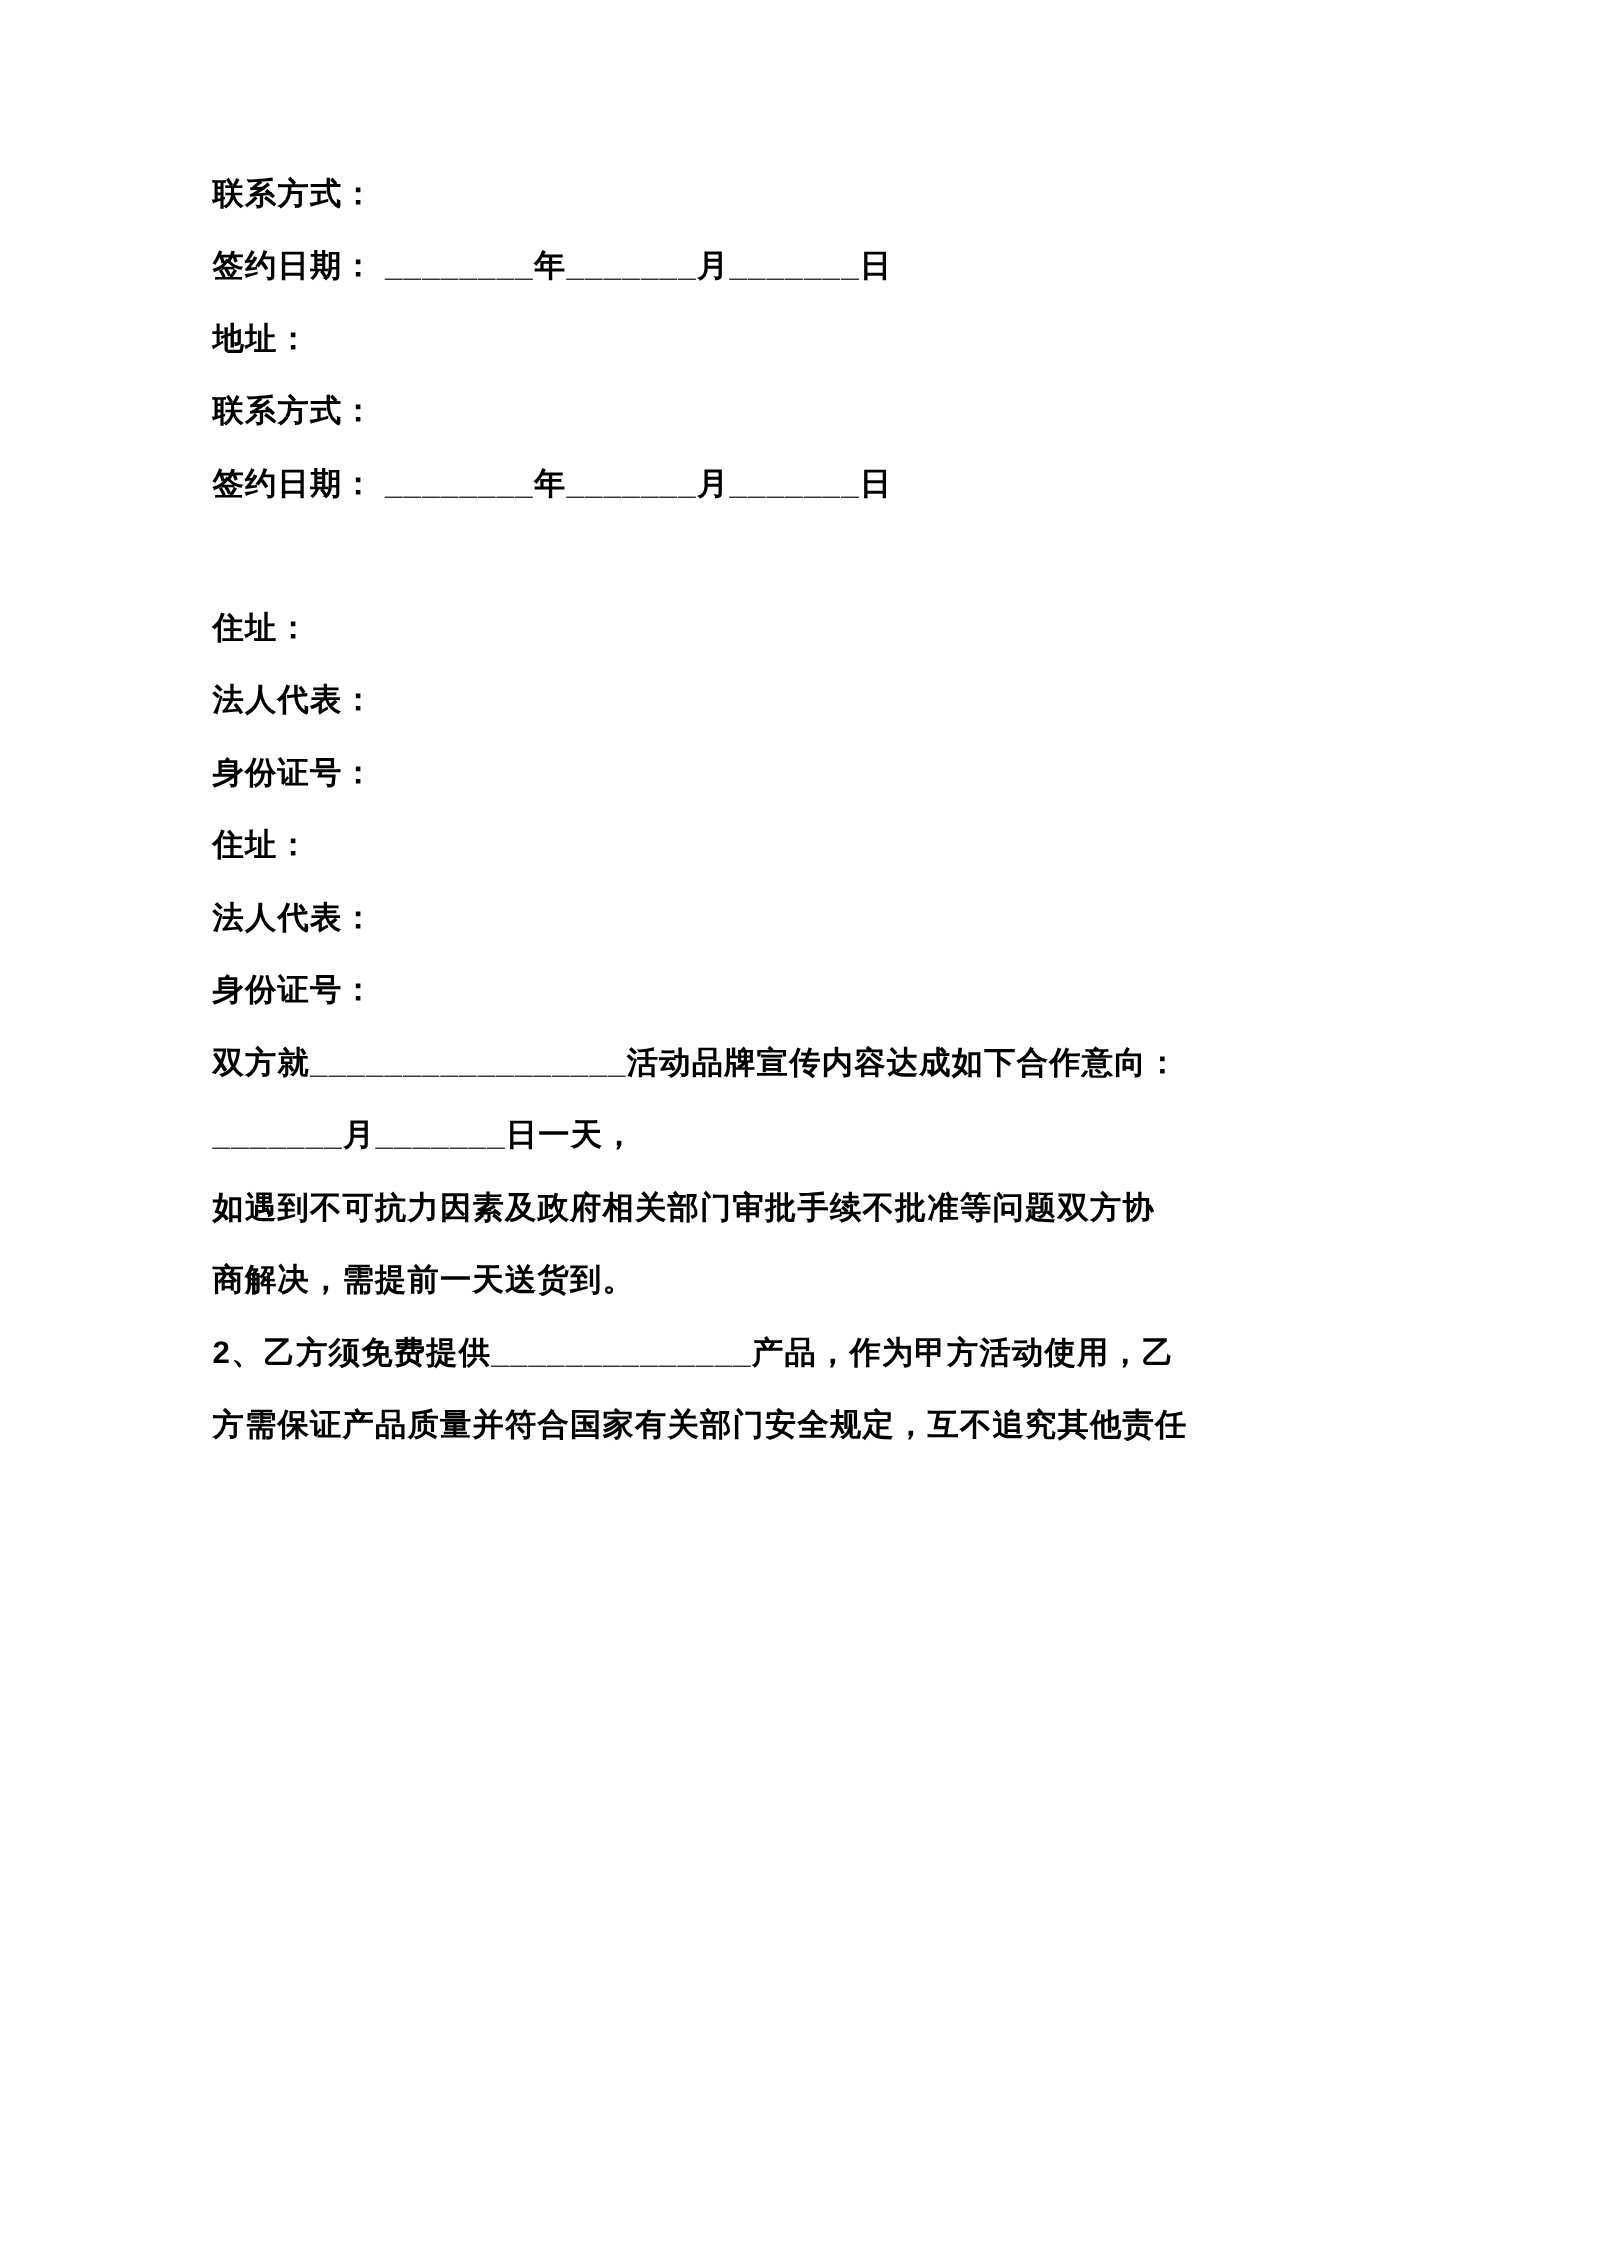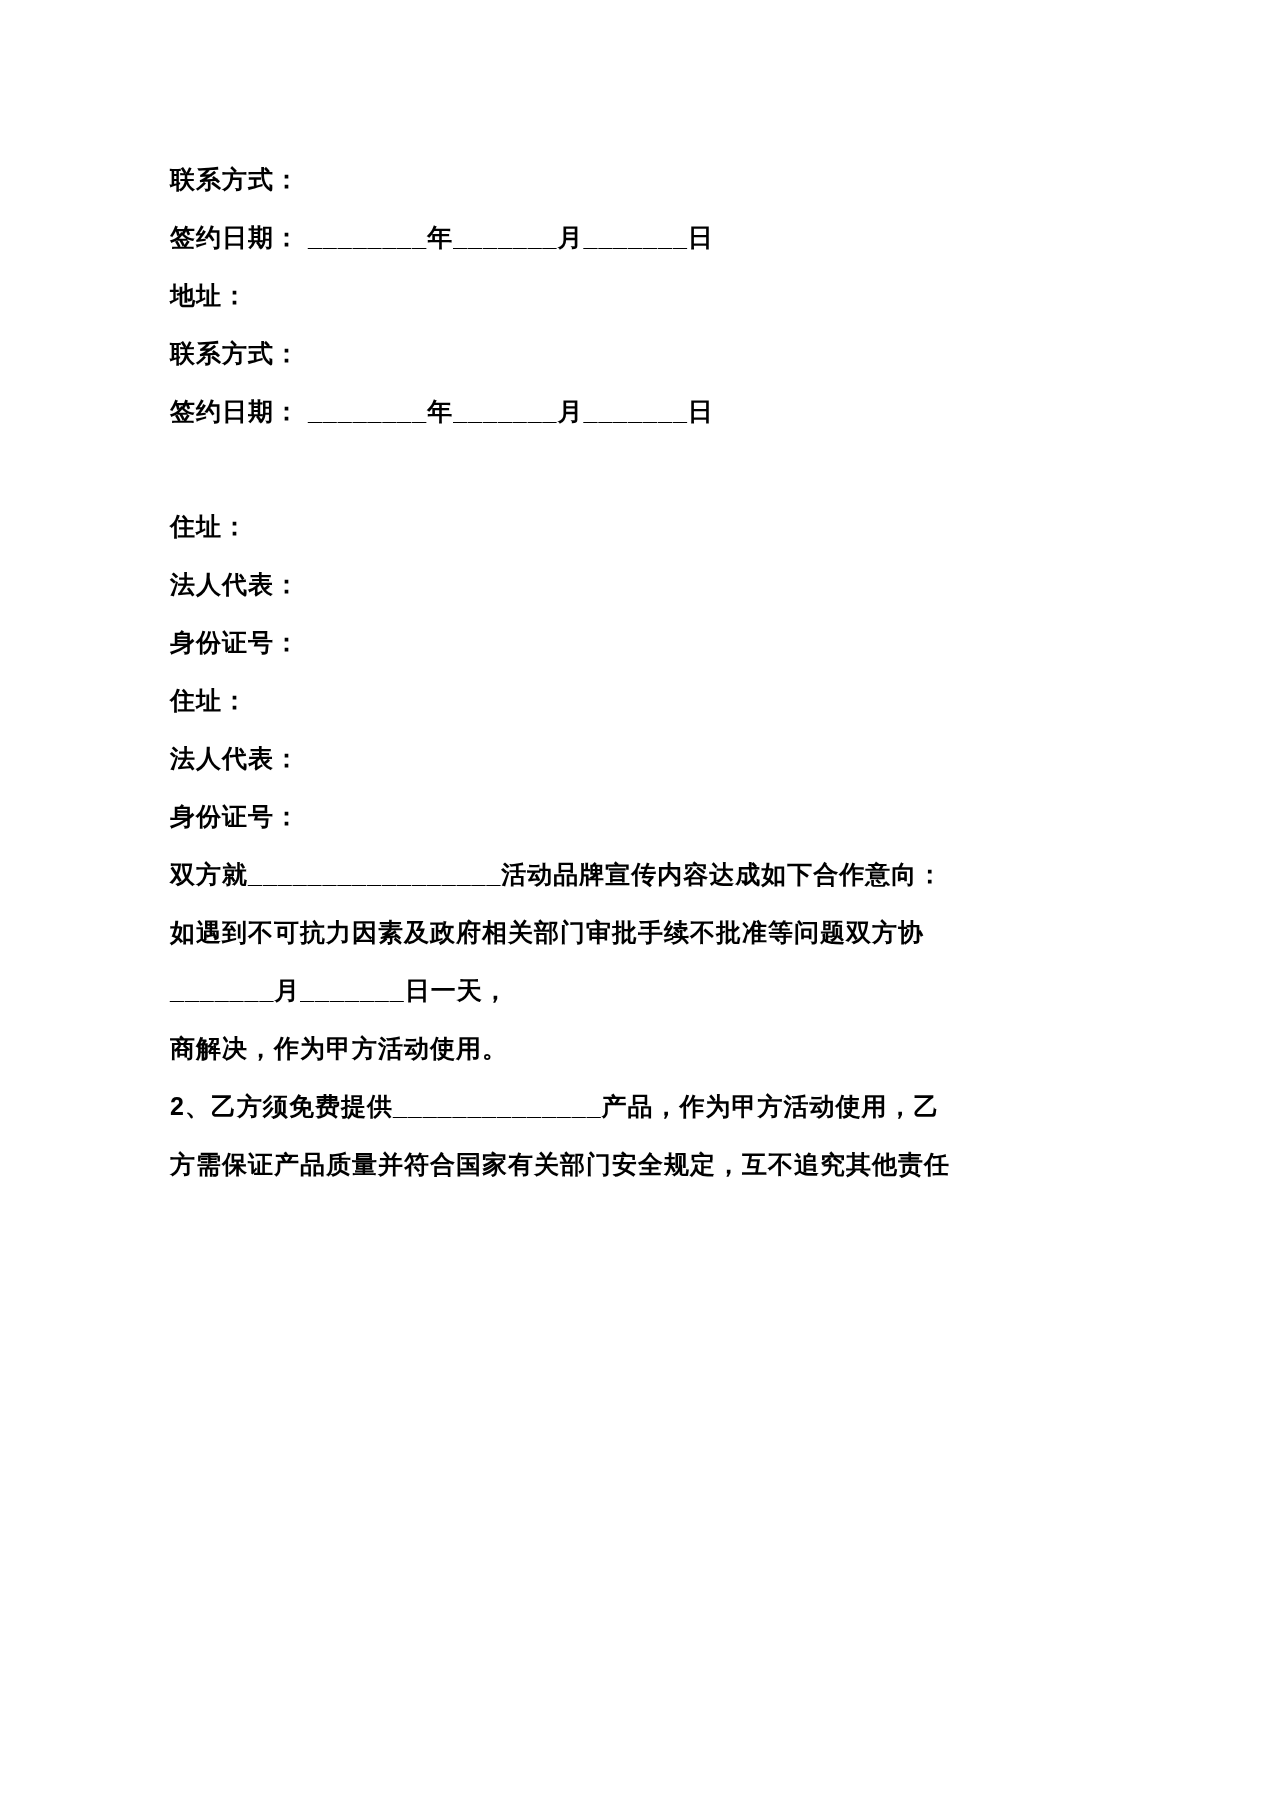--- a/index.html
+++ b/index.html
@@ -11,21 +11,20 @@
       height: 1810px;
       background: #ffffff;
       font-family: "Liberation Sans", sans-serif;
       overflow: hidden;
     }
     .doc {
       box-sizing: border-box;
       width: 1175px;
       padding: 143px 150px 0 170px;
       color: #000000;
-      margin-top: 24px;
     }
     .line {
       font-size: 25px;
       font-weight: 700;
       line-height: 1;
       margin-bottom: 33px;
       letter-spacing: 1px;
       white-space: nowrap;
     }
     .spacer {
@@ -42,18 +41,18 @@
     <div class="line">联系方式：</div>
     <div class="line">签约日期： ________年_______月_______日</div>
     <div class="spacer"></div>
     <div class="line">住址：</div>
     <div class="line">法人代表：</div>
     <div class="line">身份证号：</div>
     <div class="line">住址：</div>
     <div class="line">法人代表：</div>
     <div class="line">身份证号：</div>
     <div class="line">双方就_________________活动品牌宣传内容达成如下合作意向：</div>
+    <div class="line">_______月_______日一天，</div>
     <div class="line">如遇到不可抗力因素及政府相关部门审批手续不批准等问题双方协</div>
-    <div class="line">_______月_______日一天，</div>
-    <div class="line">商解决，作为甲方活动使用。</div>
+    <div class="line">商解决，需提前一天送货到。</div>
     <div class="line">2、乙方须免费提供______________产品，作为甲方活动使用，乙</div>
     <div class="line">方需保证产品质量并符合国家有关部门安全规定，互不追究其他责任</div>
   </div>
 
 </body></html>

